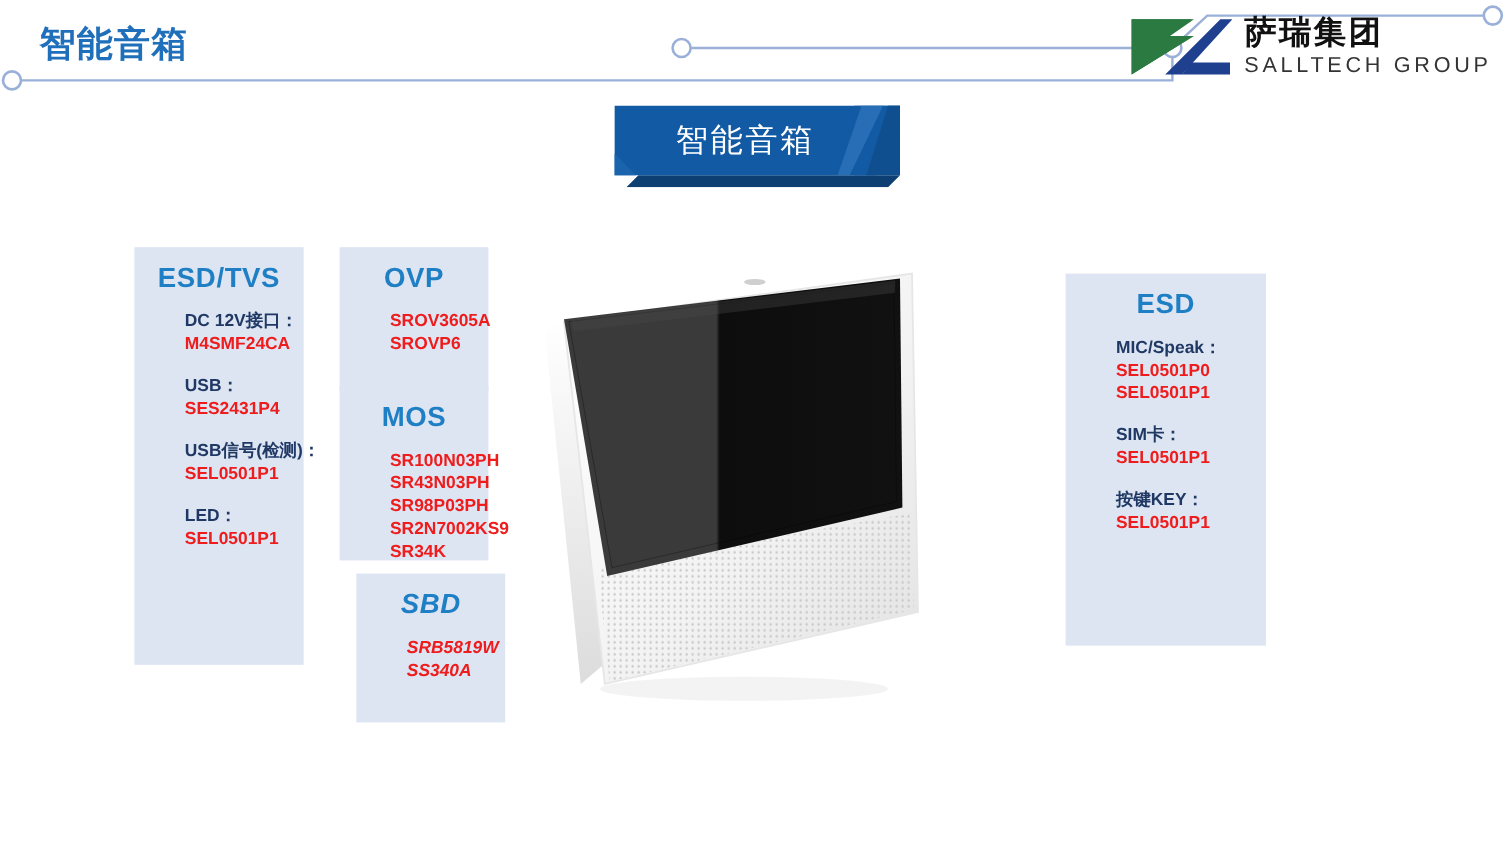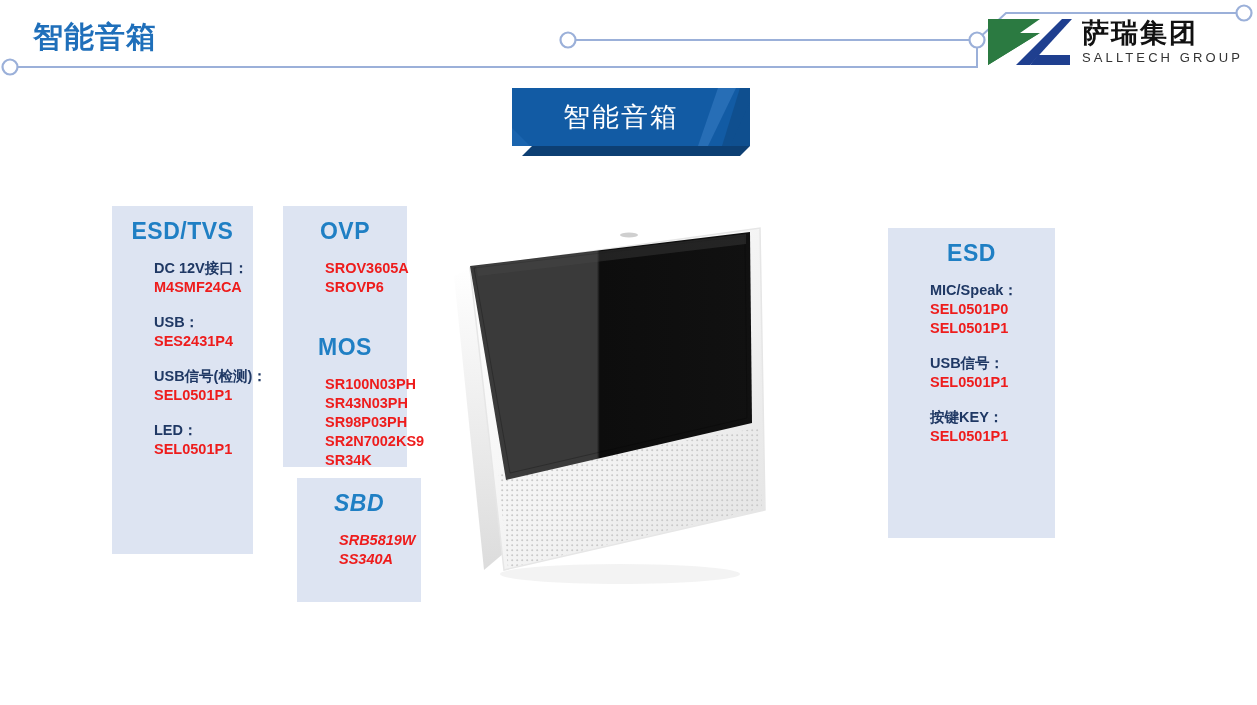--- a/index.html
+++ b/index.html
@@ -40,39 +40,39 @@
     height: 88px;
   }
 
   
   .logo {
     position: absolute;
     right: 14px;
     top: 14px;
     height: 56px;
     display: flex;
-    align-items: center;
+    align-items: flex-start;
     gap: 10px;
   }
   .logo-mark { width: 86px; height: 50px; display:block; }
   .logo-text {
     display: flex;
     flex-direction: column;
     justify-content: center;
     line-height: 1;
   }
   .logo-cn {
     font-size: 27px;
     font-weight: bold;
     color: #111111;
     letter-spacing: 2px;
     font-family: "Liberation Serif", "DejaVu Serif", serif;
   }
   .logo-en {
-    font-size: 13px;
+    font-size: 18px;
     color: #333333;
     letter-spacing: 3.1px;
     margin-top: 4px;
     font-family: "Liberation Sans", "DejaVu Sans", sans-serif;
   }
 
   
   .banner {
     position: absolute;
     left: 512px;
@@ -293,20 +293,20 @@
 </div>
 
 <div class="box" id="box-esd">
   <div class="box-title">ESD</div>
   <div class="group">
     <div class="label">MIC/Speak：</div>
     <div class="part">SEL0501P0</div>
     <div class="part">SEL0501P1</div>
   </div>
   <div class="group">
-    <div class="label">USB信号：</div>
+    <div class="label">SIM卡：</div>
     <div class="part">SEL0501P1</div>
   </div>
   <div class="group">
     <div class="label">按键KEY：</div>
     <div class="part">SEL0501P1</div>
   </div>
 </div>
 
 </body></html>

